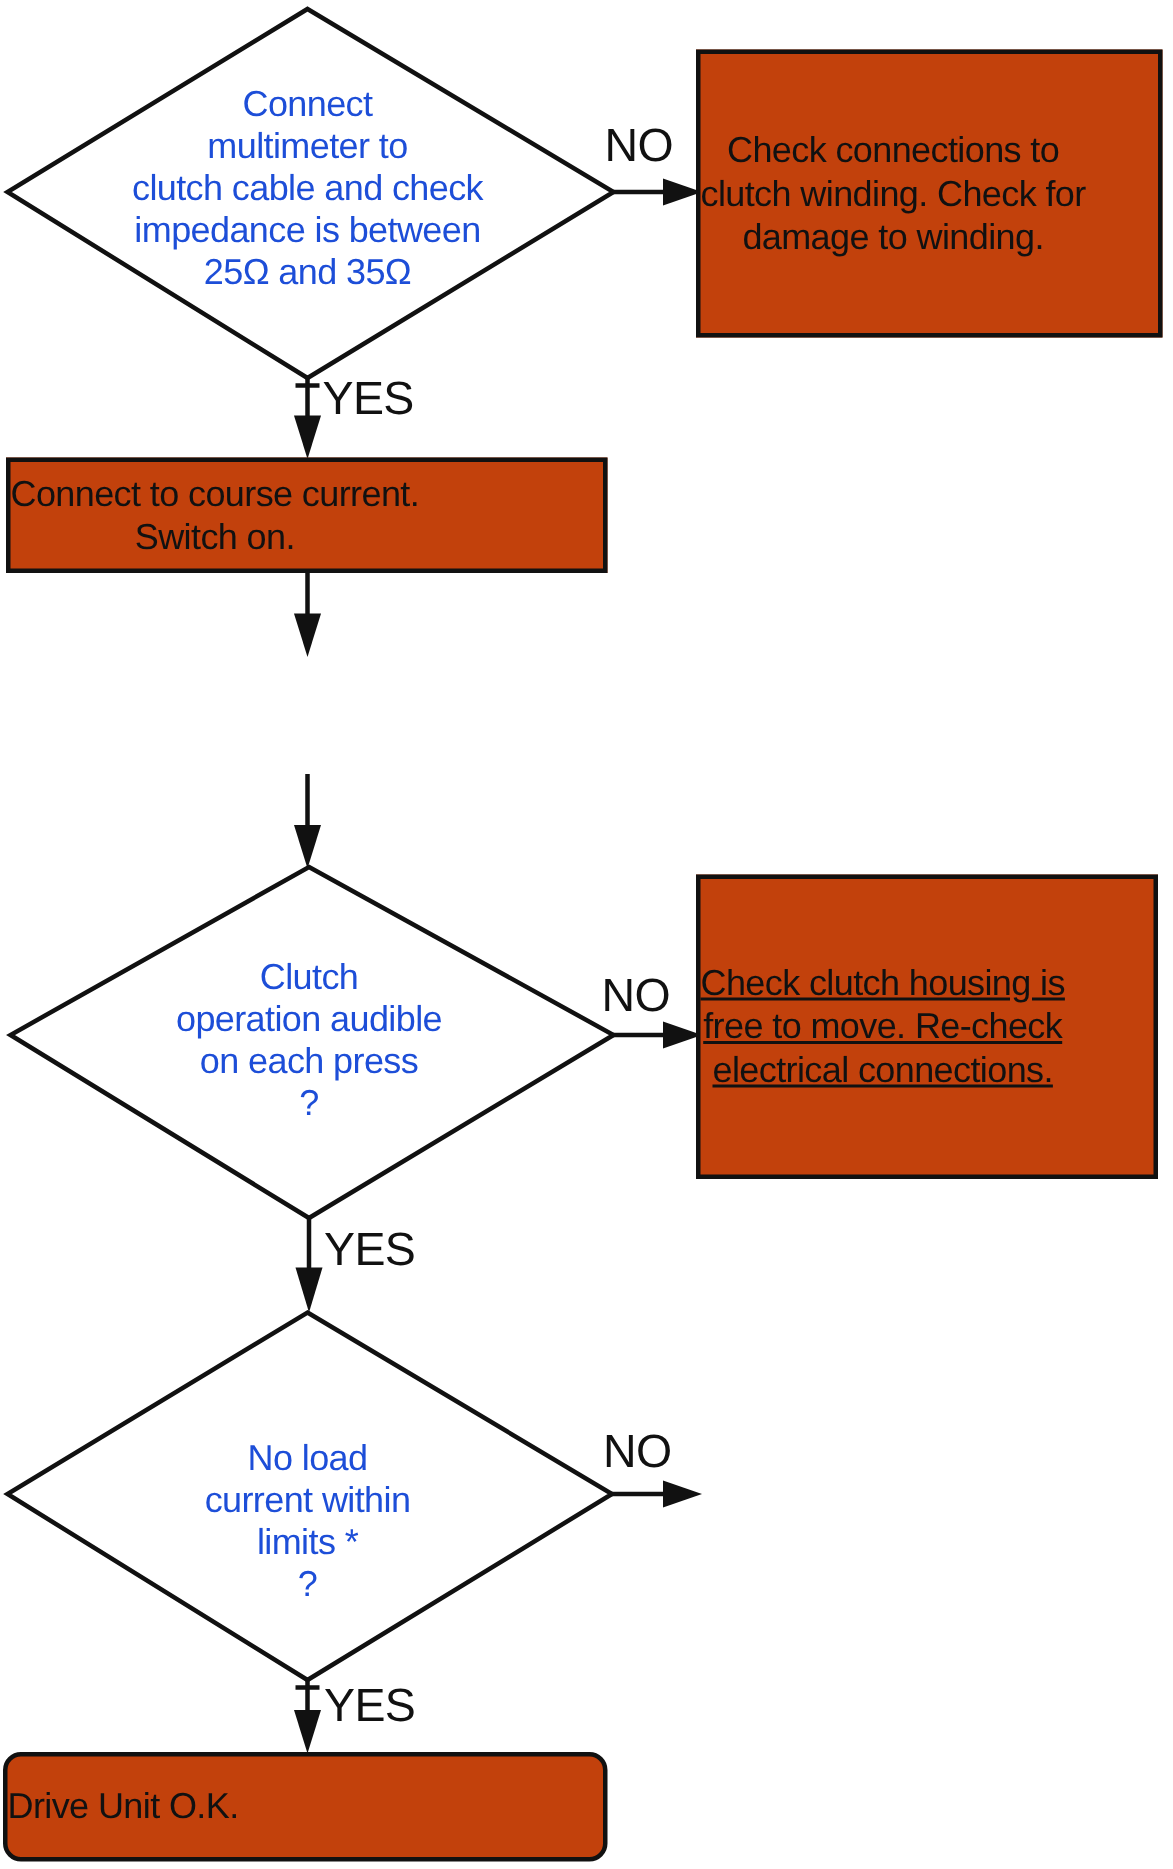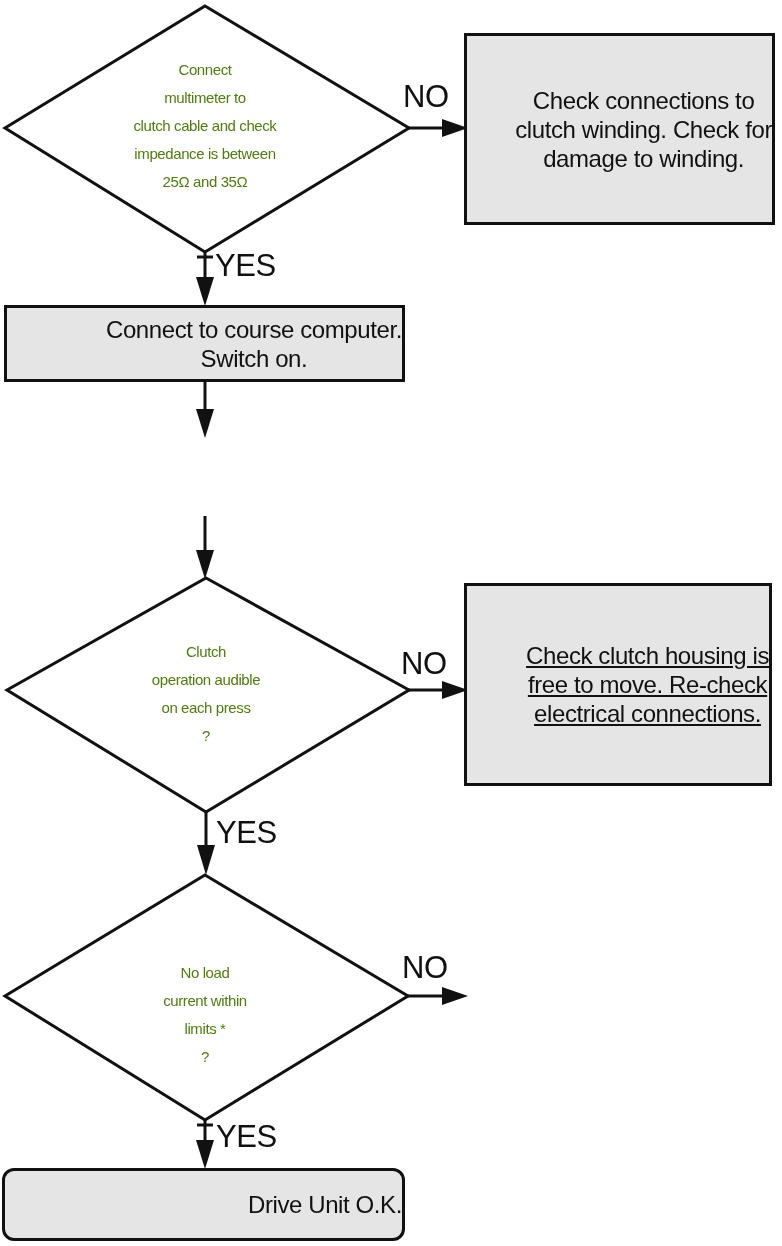--- a/index.html
+++ b/index.html
@@ -21,47 +21,47 @@
     position: absolute;
     left: 0;
     top: 0;
     width: 782px;
     height: 1246px;
   }
   .node-box {
     position: absolute;
     box-sizing: border-box;
     border: 3px solid #111111;
-    background: #e5e5e5;
+    background: #c2410c;
     display: flex;
     align-items: center;
-    justify-content: flex-end;
+    justify-content: flex-start;
   }
   .node-text {
     white-space: pre-line;
     text-align: center;
     font-size: 24px;
     line-height: 29px;
     letter-spacing: -0.4px;
     color: #111111;
   }
   .diamond-text-wrap {
     position: absolute;
     display: flex;
     align-items: center;
     justify-content: center;
     pointer-events: none;
   }
   .diamond-text {
     white-space: pre-line;
     text-align: center;
-    font-size: 15px;
+    font-size: 24px;
     line-height: 28px;
     letter-spacing: -0.4px;
-    color: #4d7c0f;
+    color: #1d4ed8;
   }
   .edge-label {
     position: absolute;
     font-size: 31px;
     line-height: 25px;
     letter-spacing: -0.4px;
     color: #111111;
   }
   
   #box-action1   { left: 464px; top: 33px;  width: 311px; height: 192px; }
@@ -142,21 +142,21 @@
 ?</div>
   </div>
 
   <div class="node-box" id="box-action1">
     <div class="node-text">Check connections to
 clutch winding. Check for
 damage to winding.</div>
   </div>
 
   <div class="node-box" id="box-process1">
-    <div class="node-text">Connect to course computer.
+    <div class="node-text">Connect to course current.
 Switch on.</div>
   </div>
 
 
   <div class="node-box" id="box-action2">
     <div class="node-text">Check clutch housing is
 free to move. Re-check
 electrical connections.</div>
   </div>
 

